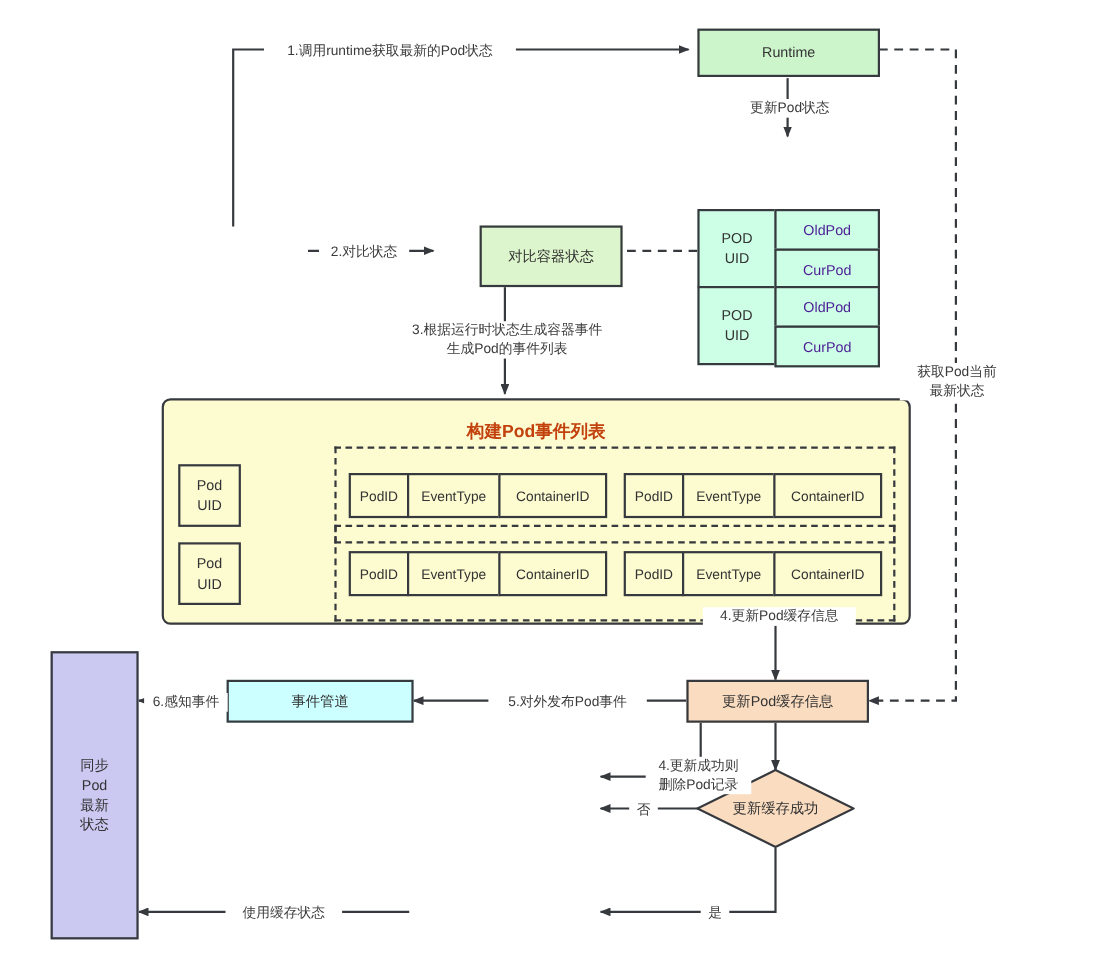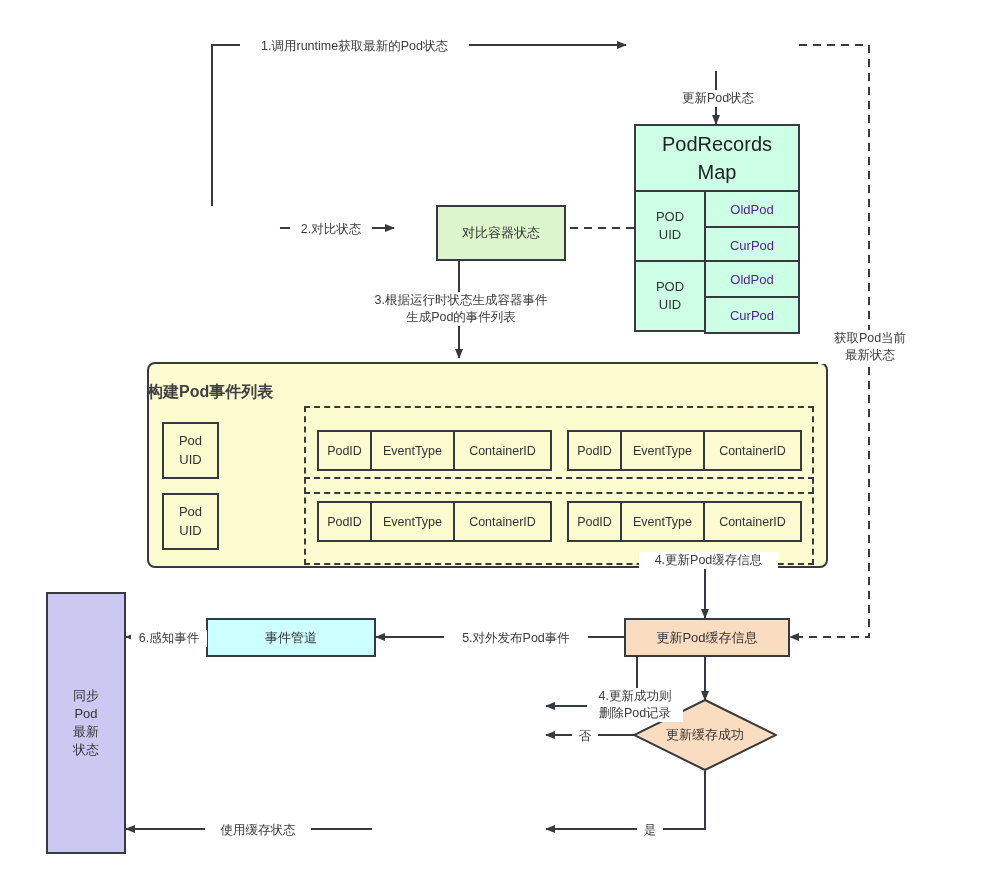--- a/index.html
+++ b/index.html
@@ -55,22 +55,22 @@
     color: #3b3b3b;
     text-align: center;
     background: #ffffff;
     white-space: pre-line;
     padding: 0 2px;
   }
   .big-title {
     position: absolute;
     font-size: 16px;
     font-weight: bold;
-    color: #404040;
-    text-align: left;
+    color: #c2410c;
+    text-align: center;
   }
   .dashed-group {
     position: absolute;
     box-sizing: border-box;
     border: 2px dashed #36393d;
     background: transparent;
   }
   .cell-table {
     position: absolute;
     display: flex;
@@ -185,25 +185,24 @@
 
     <path d="M705,771 L705,829 L546,829" fill="none" stroke="#36393d" stroke-width="2" marker-end="url(#arrow)"></path>
 
     <path d="M372,829 L126,829" fill="none" stroke="#36393d" stroke-width="2" marker-end="url(#arrow)"></path>
 
     <path d="M219,450 L304,450" fill="none" stroke="#36393d" stroke-width="2" marker-end="url(#arrow)"></path>
 
     <path d="M219,521 L304,521" fill="none" stroke="#36393d" stroke-width="2" marker-end="url(#arrow)"></path>
   </svg>
 
-
-  <div class="map-head" style="left:634px; top:124px; width:166px; height:68px;">
-    <span class="vstack" style="white-space:pre-line;">PodRecords
-Map</span>
-  </div>
+  <div class="node green" style="left:634px; top:26px; width:166px; height:44px;">
+    <span>Runtime</span>
+  </div>
+
 
   <div class="map-uid" style="left:634px; top:190px; width:72px; height:72px;">
     <span class="vstack" style="white-space:pre-line;">POD
 UID</span>
   </div>
   <div class="map-val" style="left:704px; top:190px; width:96px; height:38px;">
     <span>OldPod</span>
   </div>
   <div class="map-val" style="left:704px; top:226px; width:96px; height:38px;">
     <span>CurPod</span>

